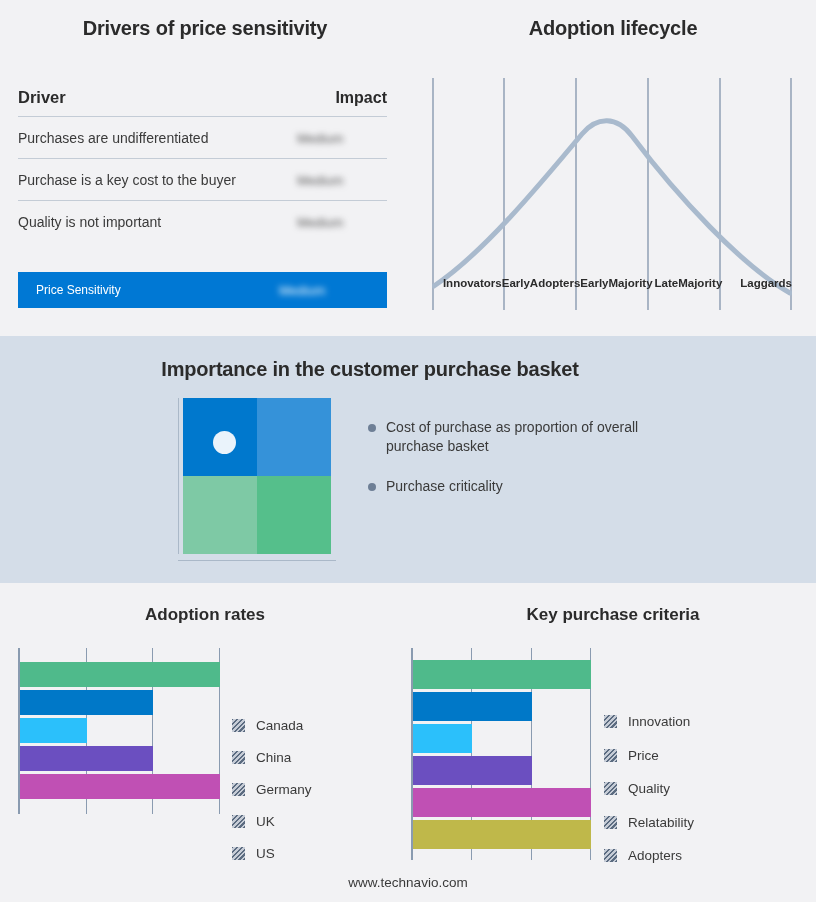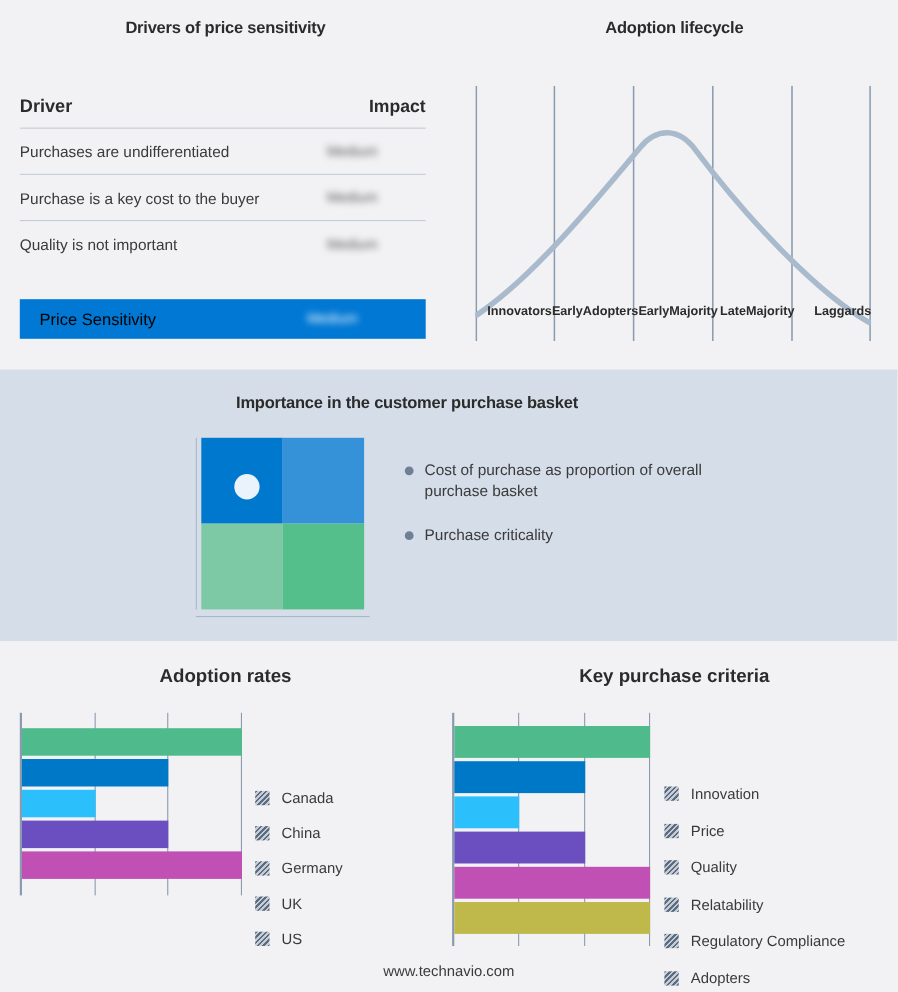--- a/index.html
+++ b/index.html
@@ -25,21 +25,21 @@
     background: #d4dde8;
   }
   .band-bottom {
     position: absolute; left: 0; top: 583px;
     width: 816px; height: 319px;
     background: #f2f2f4;
   }
 
   
   .panel-title {
-    font-size: 15px;
+    font-size: 20px;
     font-weight: bold;
     color: #2b2b2b;
     text-align: center;
     letter-spacing: -0.2px;
   }
 
   
   #panel-drivers {
     position: absolute; left: 0; top: 0; width: 410px; height: 336px;
   }
@@ -73,21 +73,21 @@
   }
   .blurred.on-blue { color: #ffffff; }
 
   .drv-highlight {
     position: absolute; left: 18px; top: 272px;
     width: 369px; height: 36px;
     background: #0078d4;
     display: flex; align-items: center;
     padding: 0 18px;
   }
-  .drv-highlight .c1 { flex: 1; font-size: 15px; color: #000000; }
+  .drv-highlight .c1 { flex: 1; font-size: 12px; color: #ffffff; }
   .drv-highlight .c2 { width: 90px; text-align: left; }
 
   
   #panel-lifecycle {
     position: absolute; left: 410px; top: 0; width: 406px; height: 336px;
   }
   #panel-lifecycle .panel-title { position: absolute; top: 17px; left: 0; width: 406px; }
 
   .lc-plot {
     position: absolute; left: 22px; top: 78px;
@@ -405,21 +405,17 @@
     <div class="cl-item" style="height: 33.5px;">
       <span class="cl-swatch"></span>
       <span class="cl-label">Quality</span>
     </div>
     <div class="cl-item" style="height: 33.5px;">
       <span class="cl-swatch"></span>
       <span class="cl-label">Relatability</span>
     </div>
     <div class="cl-item" style="height: 33.5px;">
       <span class="cl-swatch"></span>
-      <span class="cl-label">Regulatory Compliance</span>
-    </div>
-    <div class="cl-item" style="height: 33.5px;">
-      <span class="cl-swatch"></span>
       <span class="cl-label">Adopters</span>
     </div>
   </div>
 
 <div id="footer">www.technavio.com</div>
 
 </body></html>

